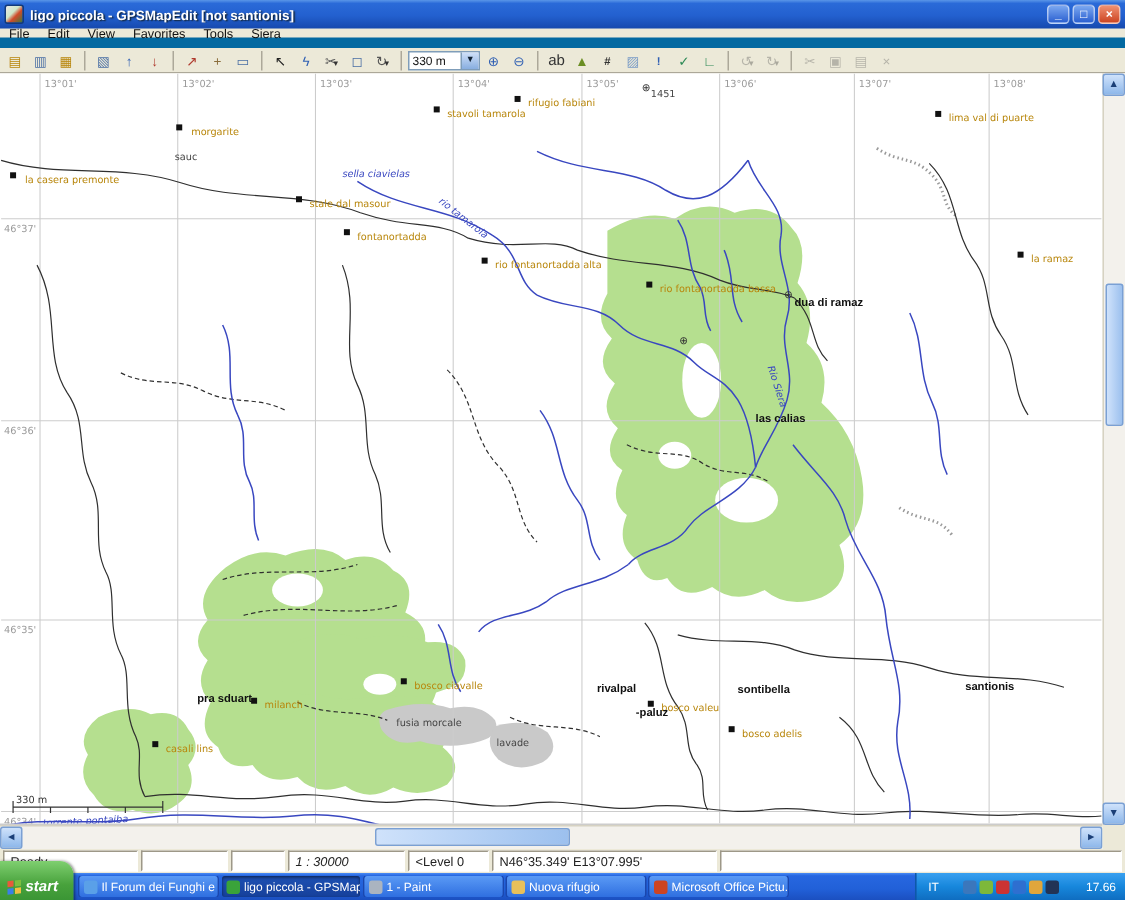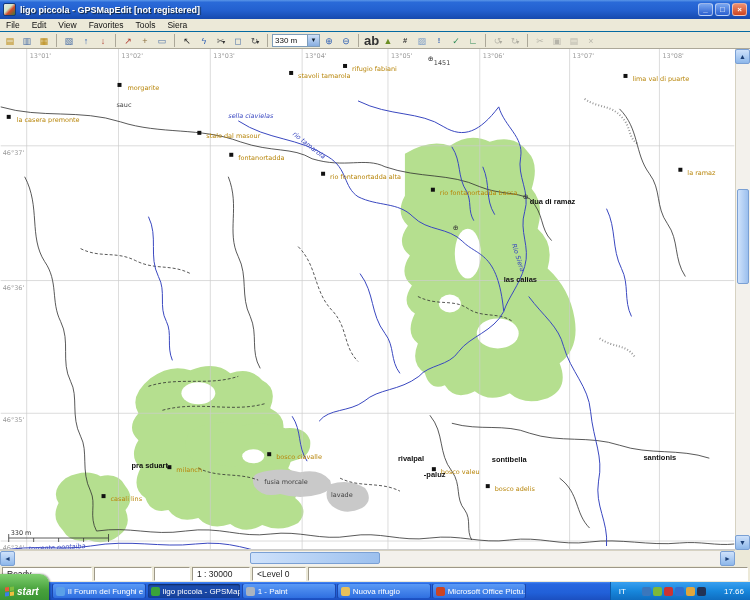--- a/index.html
+++ b/index.html
@@ -14,21 +14,21 @@
     background:linear-gradient(135deg,#e8e8e8 0%,#cfe6c8 40%,#d14b2a 60%,#3a7a3a 100%);
     border:1px solid #123a7a;flex:none;}
   .title-text{color:#fff;font-size:9px;font-weight:bold;text-shadow:1px 1px 1px #123;
     flex:1;white-space:nowrap;overflow:hidden;}
   .win-controls{display:flex;gap:2px;}
   .wbtn{width:15px;height:13px;border-radius:3px;border:1px solid #fff8;
     color:#fff;font-size:8px;line-height:11px;text-align:center;font-weight:bold;
     background:linear-gradient(180deg,#7aa7f0,#2a5fd0);}
   .wbtn.close{background:linear-gradient(180deg,#ef9070,#cc4422);}
   .menubar{height:13px;display:flex;align-items:center;font-size:8.5px;color:#111;
-    border-bottom:1px solid #0369a1;}
+    border-bottom:7px solid #0369a1;}
   .menu-item{padding:0 6px;cursor:default;}
   
   .toolbar{height:17px;display:flex;align-items:center;padding:0 2px;gap:1px;
     border-bottom:1px solid #aca899;}
   .tbtn{width:16px;height:15px;font-size:9px;line-height:14px;text-align:center;
     border:1px solid transparent;border-radius:2px;flex:none;cursor:default;}
   .tbtn.disabled{opacity:.35;filter:grayscale(1);}
   .tbtn .dd{font-size:6px;margin-left:-2px;color:#333;}
   .tsep{width:1px;height:13px;background:#aca899;margin:0 3px;flex:none;}
   .combo{display:flex;align-items:center;height:13px;border:1px solid #7f9db9;background:#fff;flex:none;}
@@ -74,21 +74,21 @@
   .clock{margin-left:2px;}
 </style>
 </head>
 <body>
 
 <div class="screen">
   <div class="window">
 
     <div class="titlebar">
       <span class="app-icon"></span>
-      <span class="title-text">ligo piccola - GPSMapEdit [not registered]</span>
+      <span class="title-text">ligo piccola - GPSMapEdit [not santionis]</span>
       <span class="win-controls" id="winControls">
           <span class="wbtn">_</span>
           <span class="wbtn">□</span>
           <span class="wbtn close">×</span>
         </span>
     </div>
 
     <div class="menubar" id="menubar">
         <div class="menu-item">File</div>
         <div class="menu-item">Edit</div>
@@ -117,21 +117,21 @@
         <div class="tbtn" style="color: rgb(74, 111, 165);">◻</div>
         <div class="tbtn" style="color: rgb(85, 85, 85);">↻<span class="dd">▾</span></div>
         <div class="tsep"></div>
         <div class="combo">
           <span class="val">330 m</span>
           <span class="arrow">▼</span>
         </div>
         <div class="tbtn" style="color: rgb(47, 95, 179);">⊕</div>
         <div class="tbtn" style="color: rgb(47, 95, 179);">⊖</div>
         <div class="tsep"></div>
-        <div class="tbtn" style="color: rgb(51, 51, 51); font-size: 13px; font-weight: bold; text-align: right;">ab</div>
+        <div class="tbtn" style="color: rgb(51, 51, 51); font-size: 10px; font-weight: normal;">ab</div>
         <div class="tbtn" style="color: rgb(107, 142, 35);">▲</div>
         <div class="tbtn" style="color: rgb(51, 51, 51); font-size: 7.5px; font-weight: bold;">#</div>
         <div class="tbtn" style="color: rgb(122, 156, 198);">▨</div>
         <div class="tbtn" style="color: rgb(47, 95, 179); font-size: 7.5px; font-weight: bold;">!</div>
         <div class="tbtn" style="color: rgb(46, 139, 87);">✓</div>
         <div class="tbtn" style="color: rgb(46, 139, 87);">∟</div>
         <div class="tsep"></div>
         <div class="tbtn disabled" style="color: rgb(85, 85, 85);">↺<span class="dd">▾</span></div>
         <div class="tbtn disabled" style="color: rgb(85, 85, 85);">↻<span class="dd">▾</span></div>
         <div class="tsep"></div>
@@ -300,22 +300,23 @@
         <div class="sthumb" style="left:250px;top:1px;height:12px;width:130px;"></div>
         <div class="sbtn" style="right:0;top:0;">►</div>
       </div>
       <div class="corner"></div>
     </div>
 
     <div class="statusbar">
       <div class="spanel" style="width:90px;">Ready</div>
       <div class="spanel" style="width:58px;"></div>
       <div class="spanel" style="width:36px;"></div>
-      <div class="spanel" style="width:58px;">1 : 30000</div>
+      <div class="spanel" style="width:78px;font-style:italic;">1 : 30000</div>
       <div class="spanel" style="width:54px;">&lt;Level 0</div>
+      <div class="spanel" style="width:150px;">N46°35.349' E13°07.995'</div>
       <div class="spanel" style="flex:1;"></div>
     </div>
   </div>
 
   <div class="taskbar">
     <div class="startbtn">
       <span class="flag">
         <i style="background:#e85a3a;"></i>
           <i style="background:#7fbf3f;"></i>
         <i style="background:#3a7fe8;"></i>

